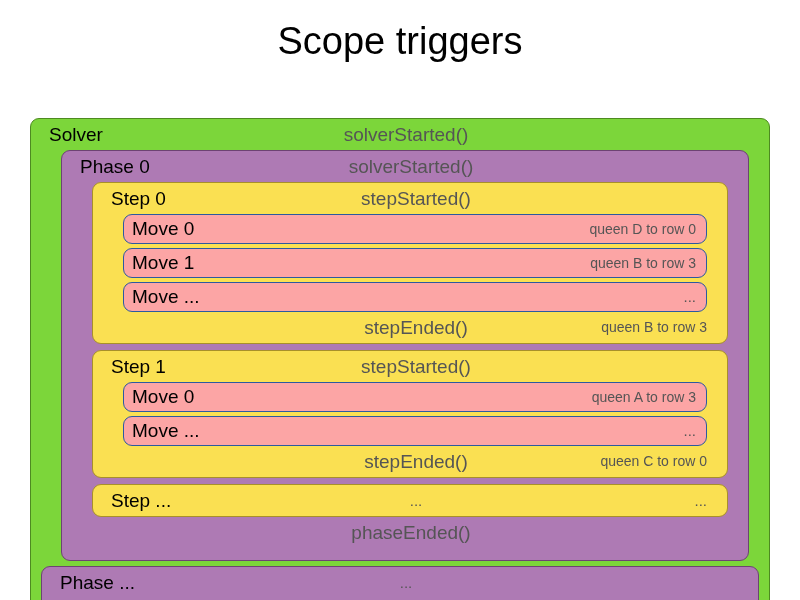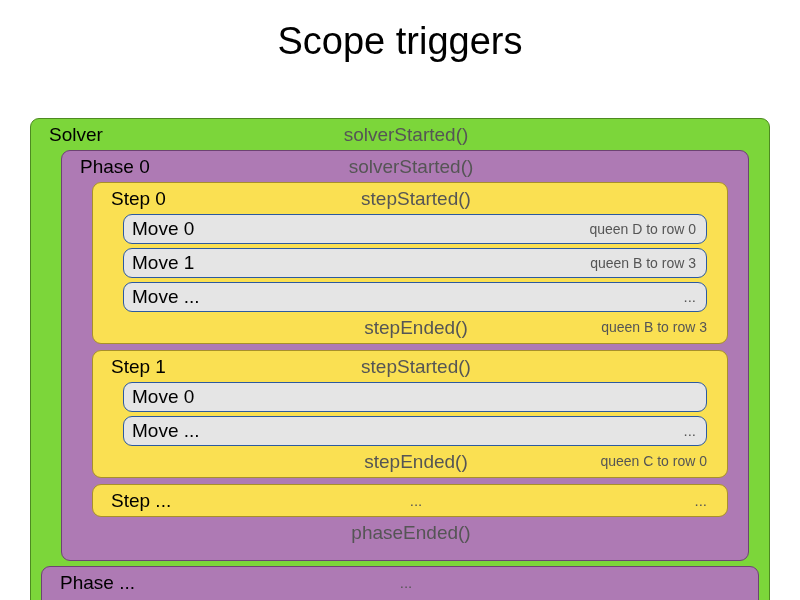--- a/index.html
+++ b/index.html
@@ -59,21 +59,21 @@
     border: 1px solid #6d4373;
     padding: 0 10px 12px 10px;
     margin: 0 0 0 12px;
   }
   .scope-step {
     background: #FAE052;
     border: 1px solid #a8902a;
     padding: 0 10px 0 10px;
   }
   .scope-move {
-    background: #e5e5e5;
+    background: #fca5a5;
     border: 1px solid #2c5aa0;
     padding: 0;
   }
 
   
   .row {
     position: relative;
     height: 30px;
     line-height: 30px;
     display: block;
@@ -204,20 +204,21 @@
         <div class="row tall">
           <span class="name">Step 1</span>
           <span class="event">stepStarted()</span>
         </div>
 
         <div class="move-wrap">
 
           <div class="scope scope-move">
             <div class="row move-row">
               <span class="name">Move 0</span>
+              <span class="detail">queen A to row 3</span>
             </div>
           </div>
           <div class="gap-4"></div>
 
           <div class="scope scope-move">
             <div class="row move-row">
               <span class="name">Move ...</span>
               <span class="detail small-dots">...</span>
             </div>
           </div>

